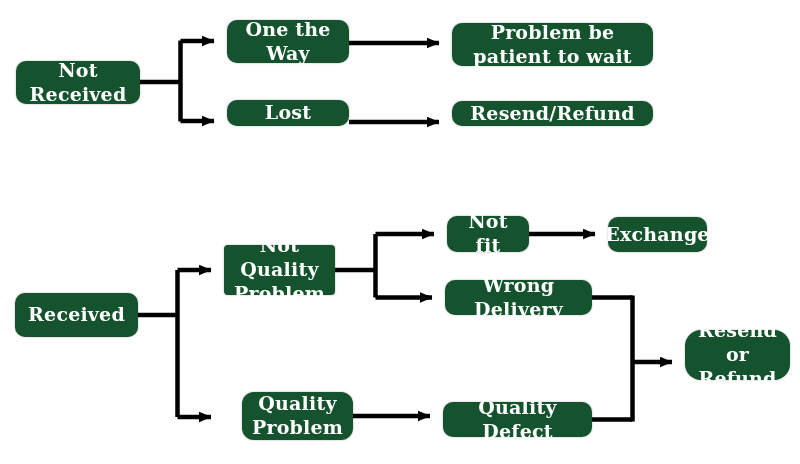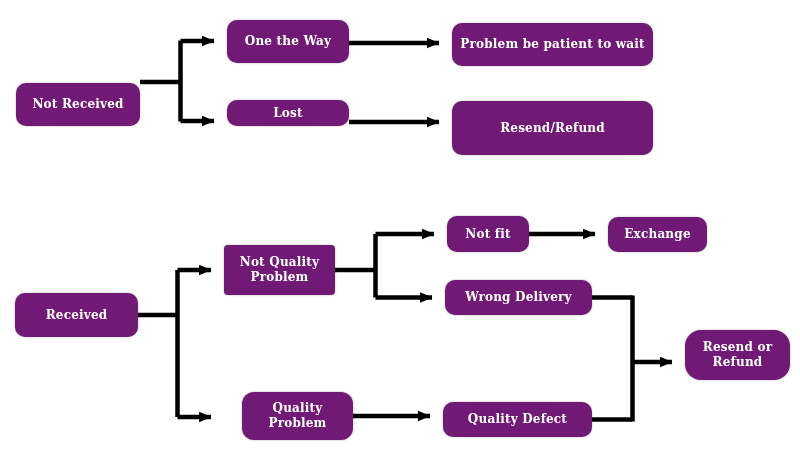--- a/index.html
+++ b/index.html
@@ -17,41 +17,41 @@
   }
   .connectors {
     position: absolute;
     left: 0;
     top: 0;
     width: 800px;
     height: 464px;
   }
   .node {
     position: absolute;
-    background: #701a75;
+    background: #14532d;
     color: #ffffff;
     border-radius: 10px;
     display: flex;
     align-items: center;
     justify-content: center;
     text-align: center;
     font-weight: bold;
-    font-size: 12px;
+    font-size: 19px;
     line-height: 1.25;
     letter-spacing: 0.2px;
     box-shadow: 0 0 2px rgba(0,0,0,0.35);
     box-sizing: border-box;
     padding: 2px 6px;
   }
   
-  .n-not-received   { left: 16px;  top: 61px;  width: 124px; height: 43px; margin-top: 22px; }
+  .n-not-received   { left: 16px;  top: 61px;  width: 124px; height: 43px; }
   .n-one-the-way    { left: 227px; top: 20px;  width: 122px; height: 43px; }
   .n-lost           { left: 227px; top: 100px; width: 122px; height: 26px; }
   .n-please-wait    { left: 452px; top: 23px;  width: 201px; height: 43px; }
-  .n-resend-refund  { left: 452px; top: 101px; width: 201px; height: 54px; }
+  .n-resend-refund  { left: 452px; top: 101px; width: 201px; height: 25px; }
   .n-received       { left: 15px;  top: 293px; width: 123px; height: 44px; }
   .n-not-quality    { left: 224px; top: 245px; width: 111px; height: 50px; border-radius: 4px;}
   .n-quality-prob   { left: 224px; top: 392px; width: 111px; height: 48px; border-radius: 12px; margin-left: 18px;}
   .n-not-fit        { left: 447px; top: 216px; width: 82px;  height: 36px; text-align: center; }
   .n-exchange       { left: 608px; top: 217px; width: 99px;  height: 35px; }
   .n-wrong-delivery { left: 445px; top: 280px; width: 147px; height: 35px; }
   .n-quality-defect { left: 443px; top: 402px; width: 149px; height: 35px; }
   .n-resend-or-ref  { left: 685px; top: 330px; width: 105px; height: 50px; border-radius: 16px; }
 </style>
 </head>

